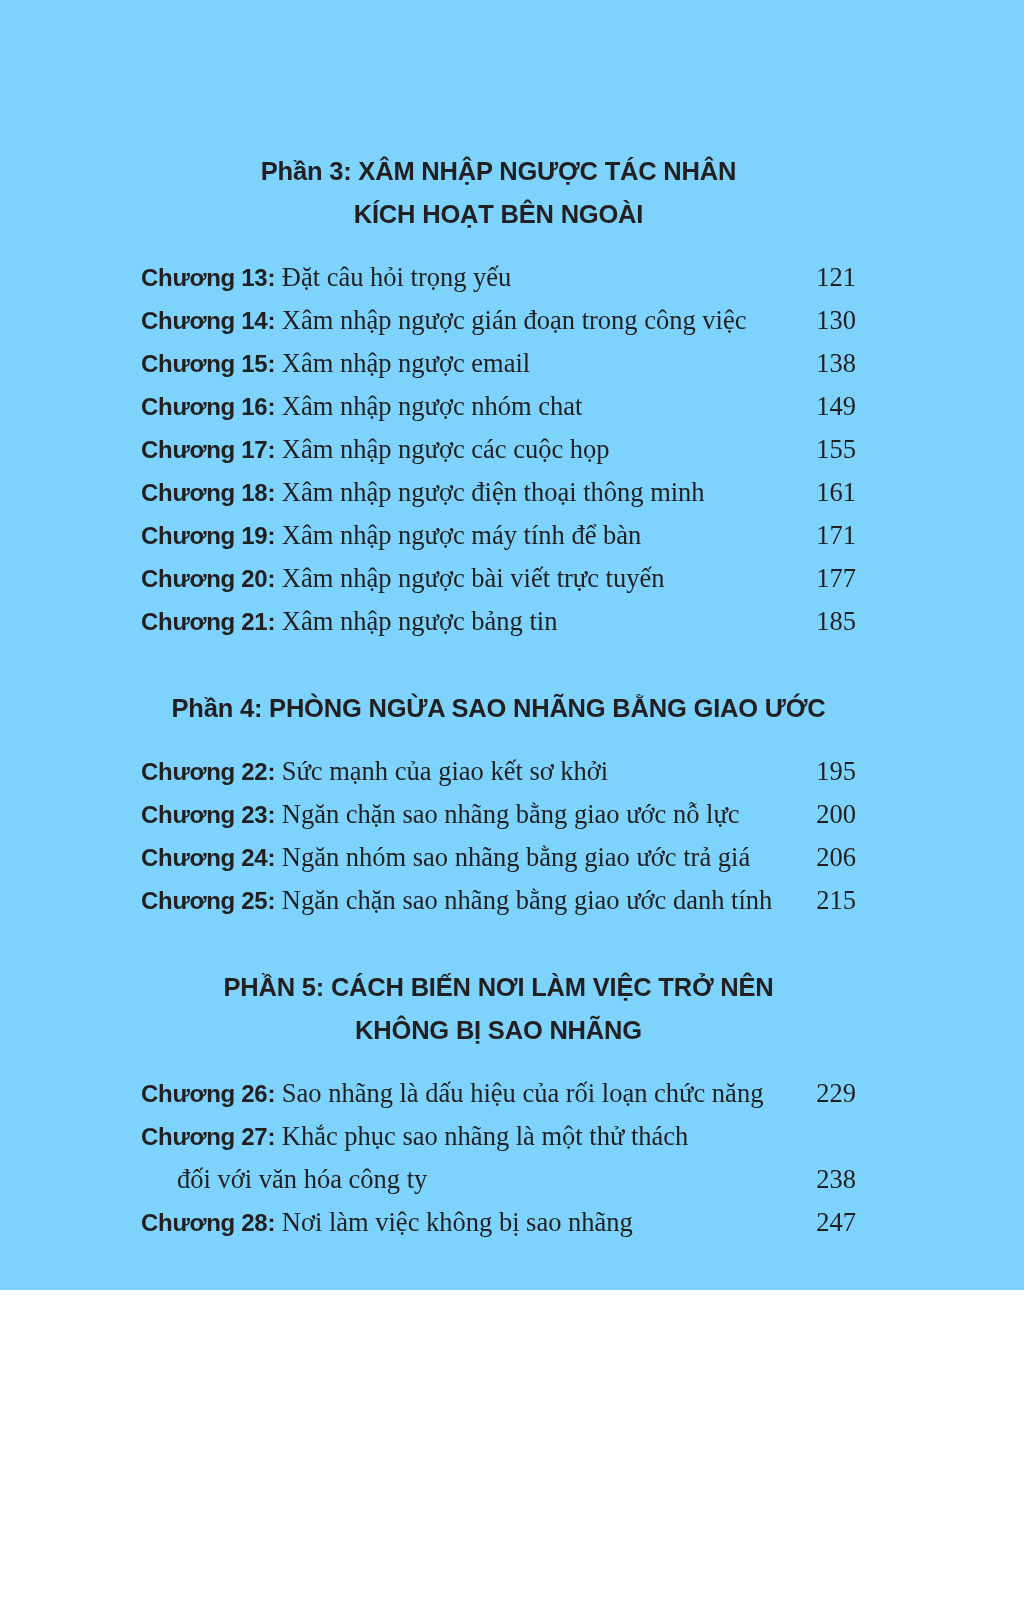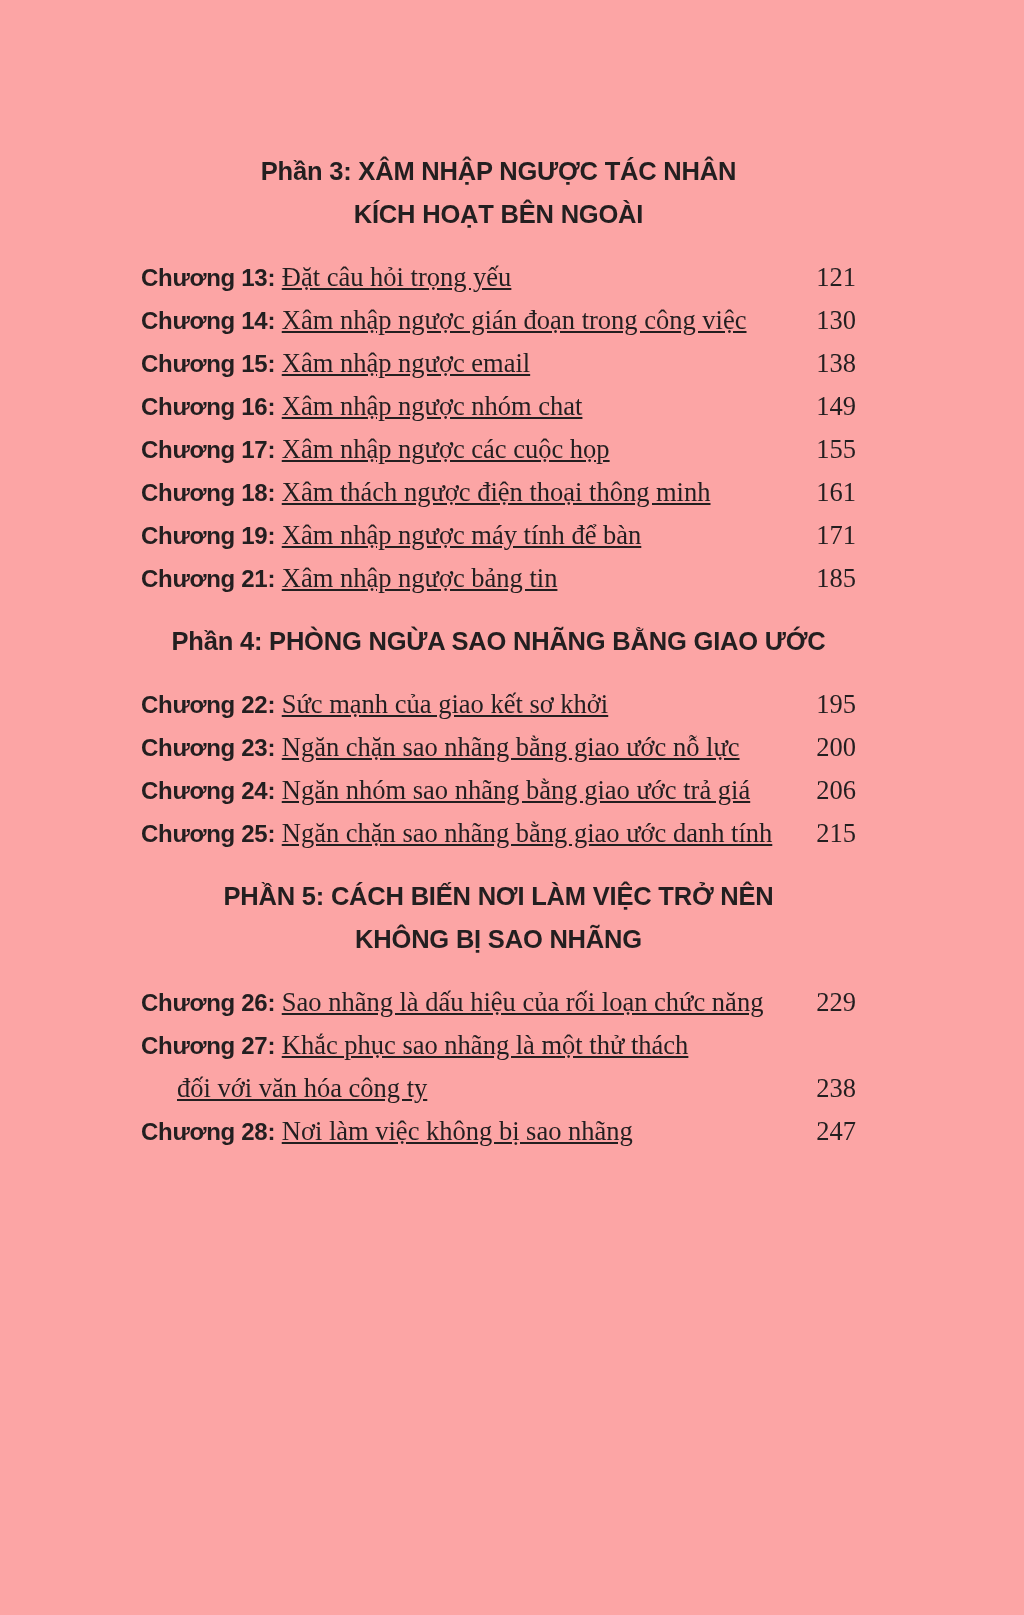--- a/index.html
+++ b/index.html
@@ -9,26 +9,26 @@
     background: #ffffff;
   }
   body {
     width: 1024px;
     height: 1615px;
     color: #231f20;
     overflow: hidden;
   }
   .page {
     width: 1024px;
-    height: 1615px;
+    height: 1290px;
     padding: 150px 168px 0 141px;
-    background: #fca5a5;
+    background: #7dd3fc;
   }
   .section + .section {
-    margin-top: 20px;
+    margin-top: 44px;
   }
   .heading {
     margin: 0 0 20px 0;
     text-align: center;
     font-family: "Liberation Sans", sans-serif;
     font-weight: 700;
     font-size: 25.5px;
     line-height: 43px;
     letter-spacing: -0.2px;
     color: #231f20;
@@ -49,21 +49,20 @@
     font-family: "Liberation Sans", sans-serif;
     font-weight: 700;
     font-size: 24px;
     letter-spacing: -0.3px;
     color: #231f20;
   }
   .title {
     font-family: "Liberation Serif", serif;
     font-weight: 400;
     color: #231f20;
-    text-decoration: underline;
   }
   .pagenum {
     font-family: "Liberation Serif", serif;
     font-weight: 400;
     color: #231f20;
     flex: 0 0 auto;
   }
   .row.multi { display: block; }
   .row.multi .line1 { line-height: 43px; }
   .row.multi .line2 {
@@ -100,26 +99,30 @@
       </div>
       <div class="row">
         <span class="entry-text"><span class="label">Chương 16:</span> <span class="title">Xâm nhập ngược nhóm chat</span></span>
         <span class="pagenum">149</span>
       </div>
       <div class="row">
         <span class="entry-text"><span class="label">Chương 17:</span> <span class="title">Xâm nhập ngược các cuộc họp</span></span>
         <span class="pagenum">155</span>
       </div>
       <div class="row">
-        <span class="entry-text"><span class="label">Chương 18:</span> <span class="title">Xâm thách ngược điện thoại thông minh</span></span>
+        <span class="entry-text"><span class="label">Chương 18:</span> <span class="title">Xâm nhập ngược điện thoại thông minh</span></span>
         <span class="pagenum">161</span>
       </div>
       <div class="row">
         <span class="entry-text"><span class="label">Chương 19:</span> <span class="title">Xâm nhập ngược máy tính để bàn</span></span>
         <span class="pagenum">171</span>
+      </div>
+      <div class="row">
+        <span class="entry-text"><span class="label">Chương 20:</span> <span class="title">Xâm nhập ngược bài viết trực tuyến</span></span>
+        <span class="pagenum">177</span>
       </div>
       <div class="row">
         <span class="entry-text"><span class="label">Chương 21:</span> <span class="title">Xâm nhập ngược bảng tin</span></span>
         <span class="pagenum">185</span>
       </div>
     </div>
   </section>
 
   <section class="section">
     <h2 class="heading">

